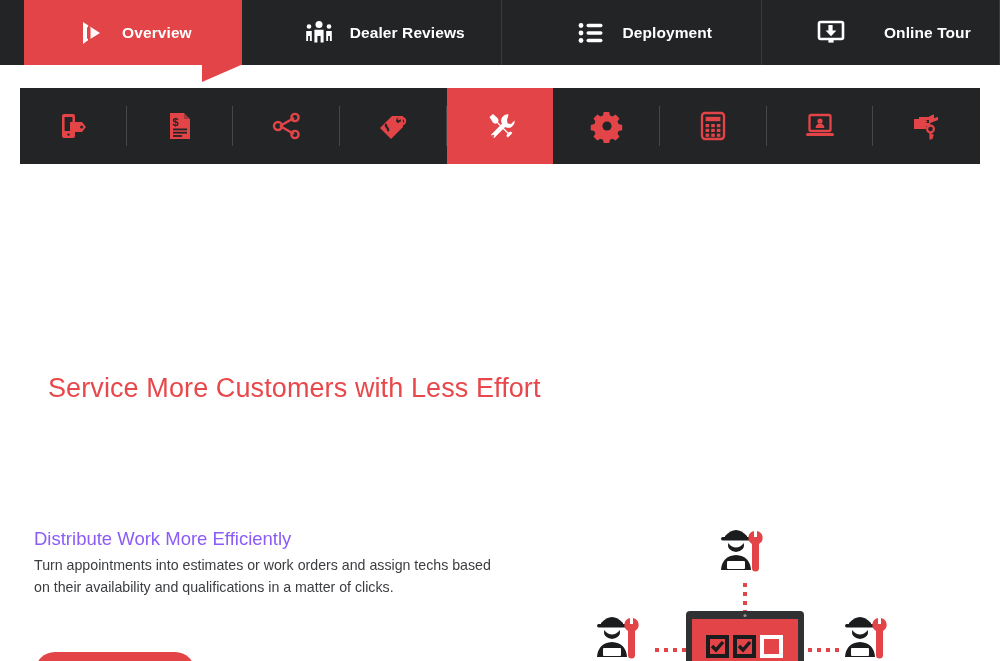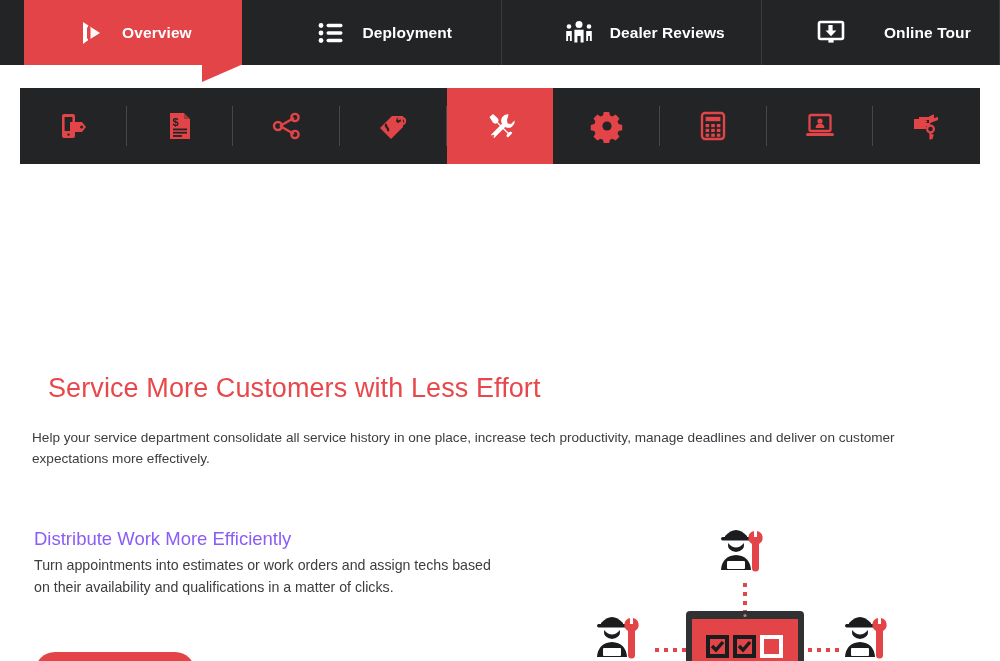--- a/index.html
+++ b/index.html
@@ -126,46 +126,46 @@
     <span class="nav-icon">
       <svg width="30" height="30" viewBox="0 0 30 30">
         <path d="M7 4 L7 26 L11 23 L11 9 L20 15 L11 21 L11 23 L24 15 Z" fill="#ffffff"></path>
         <path d="M13.5 10.5 L13.5 19.5 L21 15 Z" fill="#ffffff" opacity=".95"></path>
         <path d="M12 7 L12 23 L14.5 21.5 L14.5 9 Z" fill="#e24447"></path>
       </svg>
     </span>
     <span class="nav-label">Overview</span>
   </div>
 
+  <div class="topnav-item w-dealer">
+    <span class="nav-icon">
+      <svg width="30" height="26" viewBox="0 0 30 26">
+        <circle cx="5" cy="6.5" r="2.3" fill="#fff"></circle>
+        <path d="M2.2 11 h5.6 v10 h-1.9 v-5 h-1.8 v5 h-1.9 z" fill="#fff"></path>
+        <circle cx="25" cy="6.5" r="2.3" fill="#fff"></circle>
+        <path d="M22.2 11 h5.6 v10 h-1.9 v-5 h-1.8 v5 h-1.9 z" fill="#fff"></path>
+        <circle cx="15" cy="4.6" r="3.5" fill="#fff"></circle>
+        <path d="M10.4 9.8 h9.2 v12.6 h-3 v-6.4 h-3.2 v6.4 h-3 z" fill="#fff"></path>
+      </svg>
+    </span>
+    <span class="nav-label">Dealer Reviews</span>
+  </div>
+
   <div class="topnav-item w-deploy">
     <span class="nav-icon">
       <svg width="26" height="22" viewBox="0 0 26 22">
         <circle cx="3" cy="3.5" r="2.4" fill="#fff"></circle>
           <rect x="8.5" y="1.8" width="16" height="3.4" rx="1.7" fill="#fff"></rect>
         <circle cx="3" cy="11" r="2.4" fill="#fff"></circle>
           <rect x="8.5" y="9.3" width="16" height="3.4" rx="1.7" fill="#fff"></rect>
         <circle cx="3" cy="18.5" r="2.4" fill="#fff"></circle>
           <rect x="8.5" y="16.8" width="16" height="3.4" rx="1.7" fill="#fff"></rect>
       </svg>
     </span>
     <span class="nav-label">Deployment</span>
-  </div>
-
-  <div class="topnav-item w-dealer">
-    <span class="nav-icon">
-      <svg width="30" height="26" viewBox="0 0 30 26">
-        <circle cx="5" cy="6.5" r="2.3" fill="#fff"></circle>
-        <path d="M2.2 11 h5.6 v10 h-1.9 v-5 h-1.8 v5 h-1.9 z" fill="#fff"></path>
-        <circle cx="25" cy="6.5" r="2.3" fill="#fff"></circle>
-        <path d="M22.2 11 h5.6 v10 h-1.9 v-5 h-1.8 v5 h-1.9 z" fill="#fff"></path>
-        <circle cx="15" cy="4.6" r="3.5" fill="#fff"></circle>
-        <path d="M10.4 9.8 h9.2 v12.6 h-3 v-6.4 h-3.2 v6.4 h-3 z" fill="#fff"></path>
-      </svg>
-    </span>
-    <span class="nav-label">Dealer Reviews</span>
   </div>
 
   <div class="topnav-item w-tour">
     <span class="nav-icon">
       <svg width="30" height="26" viewBox="0 0 30 26">
         <rect x="3" y="2" width="24" height="17" rx="1.4" fill="none" stroke="#fff" stroke-width="2.6"></rect>
         <rect x="12.4" y="5" width="4.2" height="6.4" fill="#fff"></rect>
         <path d="M9.6 10.5 L15 16.2 L20.4 10.5 Z" fill="#fff"></path>
         <rect x="12.4" y="19.4" width="5.2" height="3.2" fill="#fff"></rect>
       </svg>
@@ -291,21 +291,20 @@
       </span>
     </div>
 
   </div>
 </div>
 
 <div class="content">
 
   <h1 class="headline">Service More Customers with Less Effort</h1>
 
-  <p class="intro">Help your service department consolidate all service history in one place, increase tech productivity, manage deadlines and deliver on customer expectations more effectively.</p>
 
   <h2 class="sub-head">Distribute Work More Efficiently</h2>
 
   <p class="sub-body">Turn appointments into estimates or work orders and assign techs based on their availability and qualifications in a matter of clicks.</p>
 
   <button class="cta">
     
     
   </button>
 

